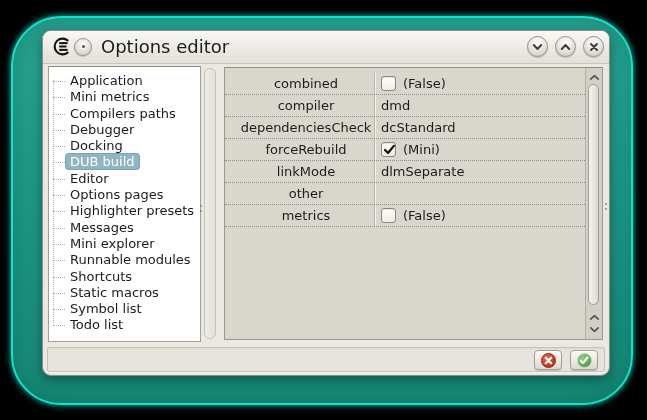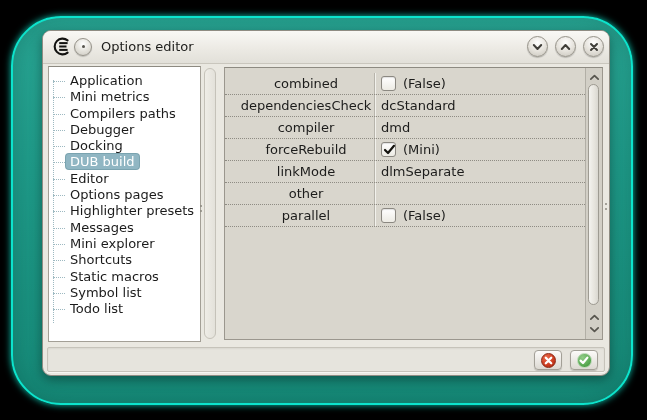--- a/index.html
+++ b/index.html
@@ -28,21 +28,21 @@
   }
   .logo{position:absolute;left:9px;top:6px;width:19px;height:19px;}
   .menu-btn{
     position:absolute;left:31px;top:7px;width:18px;height:18px;border-radius:50%;
     background:radial-gradient(circle at 50% 32%,#ffffff,#e3e1da 55%,#cbc8c0);
     border:1px solid #96938a;box-shadow:0 1px 1px rgba(0,0,0,.18);box-sizing:border-box;
   }
   .menu-dot{position:absolute;left:7px;top:6px;width:3px;height:3px;border-radius:50%;background:#56544e;}
   .wtitle{
     position:absolute;left:58px;top:0;height:32px;line-height:32px;
-    font-size:13px;color:#1d1d1b;
+    font-size:18px;color:#1d1d1b;
   }
   .tb-btns{position:absolute;right:5px;top:5px;display:flex;gap:7px;}
   .circle-btn{
     width:21px;height:21px;border-radius:50%;box-sizing:border-box;
     background:radial-gradient(circle at 50% 30%,#ffffff,#e4e1da 55%,#c7c4bc);
     border:1px solid #96938a;box-shadow:0 1px 1px rgba(0,0,0,.2);
     display:flex;align-items:center;justify-content:center;
   }
   
   .sidebar{
@@ -165,20 +165,21 @@
         <div class="tree-item"><span class="conn"></span><span class="lbl">Mini metrics</span></div>
         <div class="tree-item"><span class="conn"></span><span class="lbl">Compilers paths</span></div>
         <div class="tree-item"><span class="conn"></span><span class="lbl">Debugger</span></div>
         <div class="tree-item"><span class="conn"></span><span class="lbl">Docking</span></div>
         <div class="tree-item sel"><span class="conn"></span><span class="lbl">DUB build</span></div>
         <div class="tree-item"><span class="conn"></span><span class="lbl">Editor</span></div>
         <div class="tree-item"><span class="conn"></span><span class="lbl">Options pages</span></div>
         <div class="tree-item"><span class="conn"></span><span class="lbl">Highlighter presets</span></div>
         <div class="tree-item"><span class="conn"></span><span class="lbl">Messages</span></div>
         <div class="tree-item"><span class="conn"></span><span class="lbl">Mini explorer</span></div>
+        <div class="tree-item"><span class="conn"></span><span class="lbl">Runnable modules</span></div>
         <div class="tree-item"><span class="conn"></span><span class="lbl">Shortcuts</span></div>
         <div class="tree-item"><span class="conn"></span><span class="lbl">Static macros</span></div>
         <div class="tree-item"><span class="conn"></span><span class="lbl">Symbol list</span></div>
         <div class="tree-item"><span class="conn"></span><span class="lbl">Todo list</span></div>
       </div>
     </div>
 
     <div class="splitter">
       <span class="gripdots grip-left">
           <i></i>
@@ -191,30 +192,30 @@
 
         <div class="prow">
           <div class="pname">combined</div>
           <div class="pval">
             <span class="checkbox"></span>
             <span>(False)</span>
           </div>
         </div>
 
         <div class="prow">
+          <div class="pname">compiler</div>
+          <div class="pval">
+            <span>dmd</span>
+          </div>
+        </div>
+
+        <div class="prow">
           <div class="pname">dependenciesCheck</div>
           <div class="pval">
             <span>dcStandard</span>
-          </div>
-        </div>
-
-        <div class="prow">
-          <div class="pname">compiler</div>
-          <div class="pval">
-            <span>dmd</span>
           </div>
         </div>
 
         <div class="prow">
           <div class="pname">forceRebuild</div>
           <div class="pval">
             <span class="checkbox">
               <svg width="13" height="12" viewBox="0 0 13 12">
                   <path d="M2 6 L5 9 L11 1.8" fill="none" stroke="#15140f" stroke-width="2.2" stroke-linecap="round" stroke-linejoin="round"></path>
                 </svg>
@@ -231,21 +232,21 @@
         </div>
 
         <div class="prow">
           <div class="pname">other</div>
           <div class="pval">
             <span></span>
           </div>
         </div>
 
         <div class="prow">
-          <div class="pname">parallel</div>
+          <div class="pname">metrics</div>
           <div class="pval">
             <span class="checkbox"></span>
             <span>(False)</span>
           </div>
         </div>
 
       </div>
 
       <div class="vscroll">
         <span class="sb-step top">

